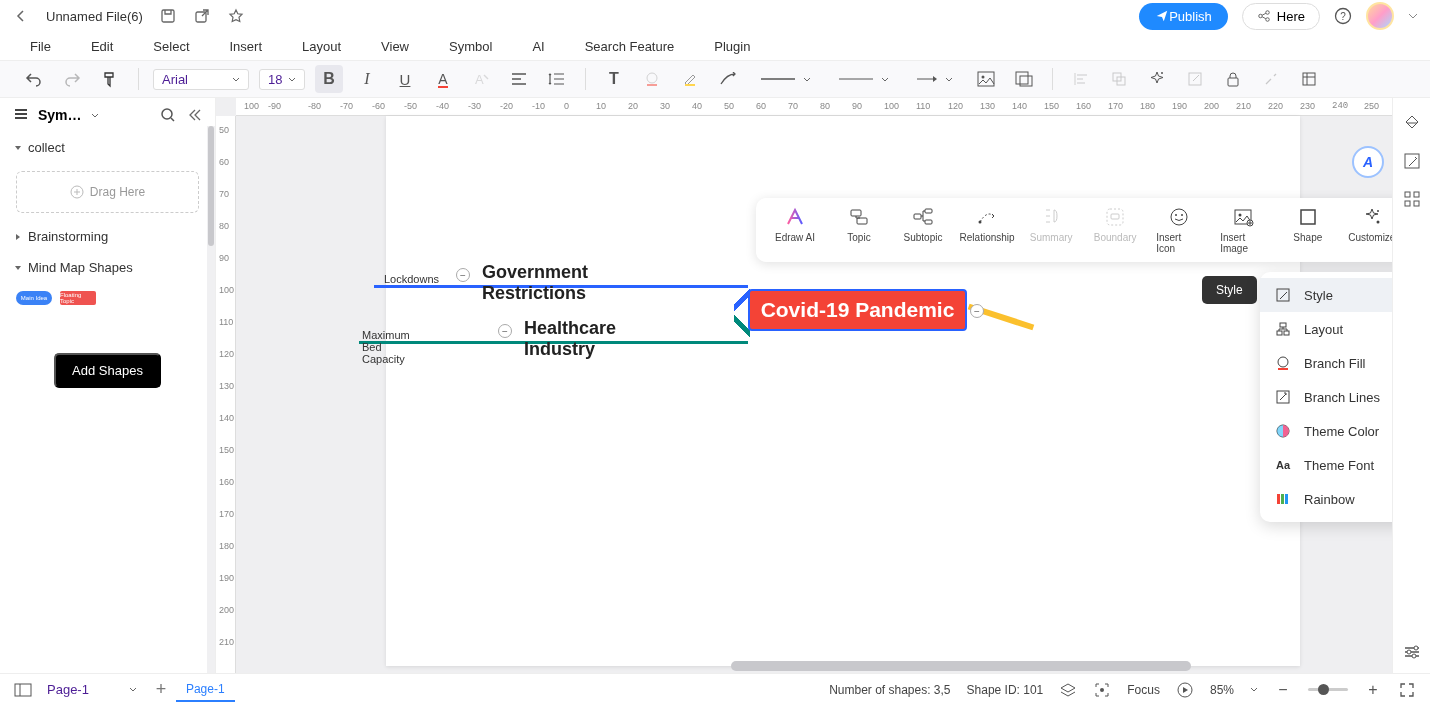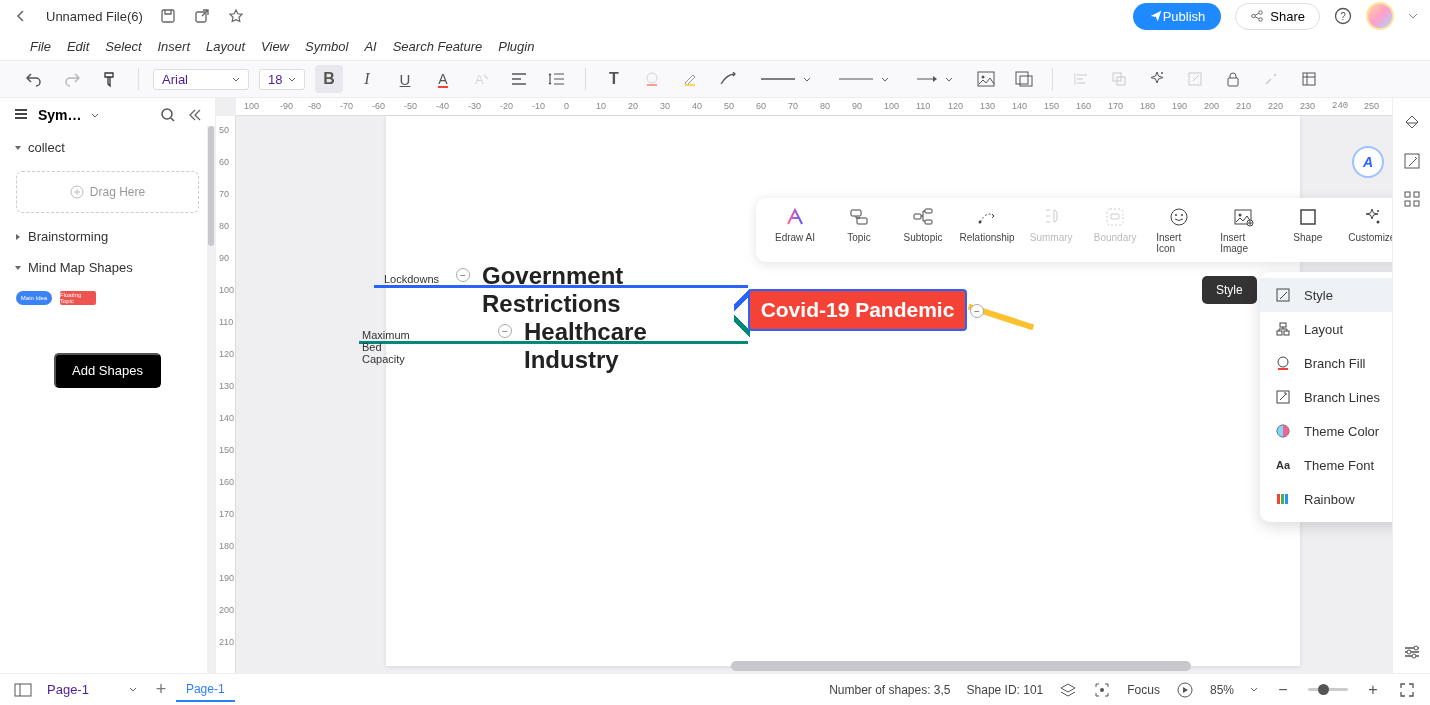--- a/index.html
+++ b/index.html
@@ -2,21 +2,21 @@
 <html><head>
 <meta charset="utf-8">
 <style>
 * { margin: 0; padding: 0; box-sizing: border-box; font-family: -apple-system, BlinkMacSystemFont, "Segoe UI", Arial, sans-serif; }
 body { width: 1430px; height: 705px; background: #f5f5f7; overflow: hidden; position: relative; }
 .titlebar { height: 32px; display: flex; align-items: center; padding: 0 12px; background: #fff; }
 .titlebar-left { display: flex; align-items: center; gap: 16px; }
 .titlebar-right { margin-left: auto; display: flex; align-items: center; gap: 14px; }
 .ico { width: 18px; height: 18px; display: inline-flex; align-items: center; justify-content: center; color: #555; font-size: 16px; cursor: pointer; }
 .filename { font-size: 13px; color: #333; }
-.menubar { height: 28px; display: flex; align-items: center; gap: 16px; padding: 0 30px; background: #fff; font-size: 13px; color: #333; font-style: italic; }
+.menubar { height: 28px; display: flex; align-items: center; gap: 40px; padding: 0 30px; background: #fff; font-size: 13px; color: #333; }
 .menubar-item { position: relative; cursor: pointer; }
 .toolbar { height: 38px; background: #f9f9fb; border-top: 1px solid #eee; border-bottom: 1px solid #eee; display: flex; align-items: center; padding: 0 20px; gap: 10px; }
 .tool-sep { width: 1px; height: 22px; background: #ddd; margin: 0 4px; }
 .tool-btn { width: 28px; height: 28px; display: flex; align-items: center; justify-content: center; color: #555; cursor: pointer; border-radius: 4px; }
 .tool-btn.active { background: #e8e8ee; }
 .dd { display: flex; align-items: center; gap: 4px; padding: 2px 8px; border: 1px solid transparent; border-radius: 3px; font-size: 13px; color: #4c1d95; cursor: pointer; }
 .dd.boxed { border-color: #ddd; background: #fff; }
 .publish-btn { background: #1f8aff; color: #fff; padding: 6px 16px; border-radius: 18px; font-size: 13px; display: flex; align-items: center; cursor: pointer; justify-content: space-between; }
 .share-btn { background: #fff; border: 1px solid #ddd; padding: 5px 14px; border-radius: 18px; font-size: 13px; display: flex; align-items: center; gap: 6px; cursor: pointer; }
 .avatar { width: 28px; height: 28px; border-radius: 50%; background: linear-gradient(135deg, #ffd89b, #ff9ec9, #a8d8ff); border: 2px solid #ffe4a0; }
@@ -37,21 +37,21 @@
 .canvas-area { flex: 1; position: relative; background: #efeff1; overflow: hidden; }
 .ruler-h { position: absolute; top: 0; left: 20px; right: 0; height: 18px; background: #fff; border-bottom: 1px solid #ddd; font-size: 9px; color: #888; }
 .ruler-h .tick { position: absolute; top: 3px; }
 .ruler-v { position: absolute; top: 18px; left: 0; width: 20px; bottom: 0; background: #fff; border-right: 1px solid #ddd; font-size: 9px; color: #888; }
 .ruler-v .tick { position: absolute; left: 3px; transform: translateY(-50%); }
 .page { position: absolute; top: 18px; left: 170px; width: 914px; height: 550px; background: #fff; box-shadow: 0 1px 4px rgba(0,0,0,.1); }
 
 .mindmap { position: absolute; top: 172px; left: 158px; }
 .central { position: absolute; left: 374px; top: 19px; width: 219px; height: 42px; background: #f44336; border: 2px solid #2962ff; color: #fff; font-size: 21px; font-weight: 700; display: flex; align-items: center; justify-content: center; border-radius: 4px; }
 .collapse-handle { position: absolute; width: 14px; height: 14px; border: 1px solid #aaa; border-radius: 50%; background: #fff; display: flex; align-items: center; justify-content: center; font-size: 10px; color: #666; cursor: pointer; }
-.topic-text { position: absolute; font-size: 24px; font-weight: 700; color: #222; }
+.topic-text { position: absolute; font-size: 18px; font-weight: 700; color: #222; }
 .sub-text { position: absolute; font-size: 11px; color: #333; }
 .branch-line { position: absolute; height: 3px; }
 
 .float-toolbar { position: absolute; top: 100px; left: 540px; background: #fff; border-radius: 10px; box-shadow: 0 2px 12px rgba(0,0,0,.12); padding: 8px 16px; display: flex; gap: 18px; }
 .ft-item { display: flex; flex-direction: column; align-items: center; gap: 4px; min-width: 46px; cursor: pointer; }
 .ft-item span.lbl { font-size: 10px; color: #444; }
 .ft-item.disabled span.lbl { color: #bbb; }
 
 .style-tip { position: absolute; top: 178px; left: 986px; background: #333; color: #fff; padding: 7px 14px; border-radius: 5px; font-size: 12px; }
 .customize-menu { position: absolute; top: 174px; left: 1044px; width: 160px; background: #fff; border-radius: 10px; box-shadow: 0 4px 16px rgba(0,0,0,.15); padding: 6px 0; }
@@ -112,21 +112,21 @@
         </svg>
       <span>Publish</span>
     </div>
     <div class="share-btn">
       <svg width="14" height="14" viewBox="0 0 16 16">
           <circle cx="4" cy="8" r="2" stroke="#555" fill="none"></circle>
           <circle cx="12" cy="4" r="2" stroke="#555" fill="none"></circle>
           <circle cx="12" cy="12" r="2" stroke="#555" fill="none"></circle>
           <path d="M6 7l4-2M6 9l4 2" stroke="#555"></path>
         </svg>
-      <span>Share</span>
+      <span>Here</span>
     </div>
     <span class="ico">
       <svg width="18" height="18" viewBox="0 0 18 18">
           <circle cx="9" cy="9" r="7.5" stroke="#555" fill="none" stroke-width="1.3"></circle>
           <text x="9" y="12.5" text-anchor="middle" font-size="10" fill="#555">?</text>
         </svg>
     </span>
     <div class="avatar"></div>
     <span class="ico" style="width:10px">
       <svg width="10" height="6">
@@ -365,21 +365,21 @@
     </div>
     <button class="add-shapes">Add Shapes</button>
     <div class="sidebar-scroll">
         <div class="sidebar-thumb"></div>
       </div>
   </div>
 
   <div class="canvas-area">
     <div class="ruler-h">
         <span class="tick" style="left: 8px;">100</span>
-        <span class="tick" style="left: 44px;">-90</span>
+        <span class="tick" style="left: 32px;">-90</span>
         <span class="tick" style="left: 72px;">-80</span>
         <span class="tick" style="left: 104px;">-70</span>
         <span class="tick" style="left: 136px;">-60</span>
         <span class="tick" style="left: 168px;">-50</span>
         <span class="tick" style="left: 200px;">-40</span>
         <span class="tick" style="left: 232px;">-30</span>
         <span class="tick" style="left: 264px;">-20</span>
         <span class="tick" style="left: 296px;">-10</span>
         <span class="tick" style="left: 328px;">0</span>
         <span class="tick" style="left: 360px;">10</span>

